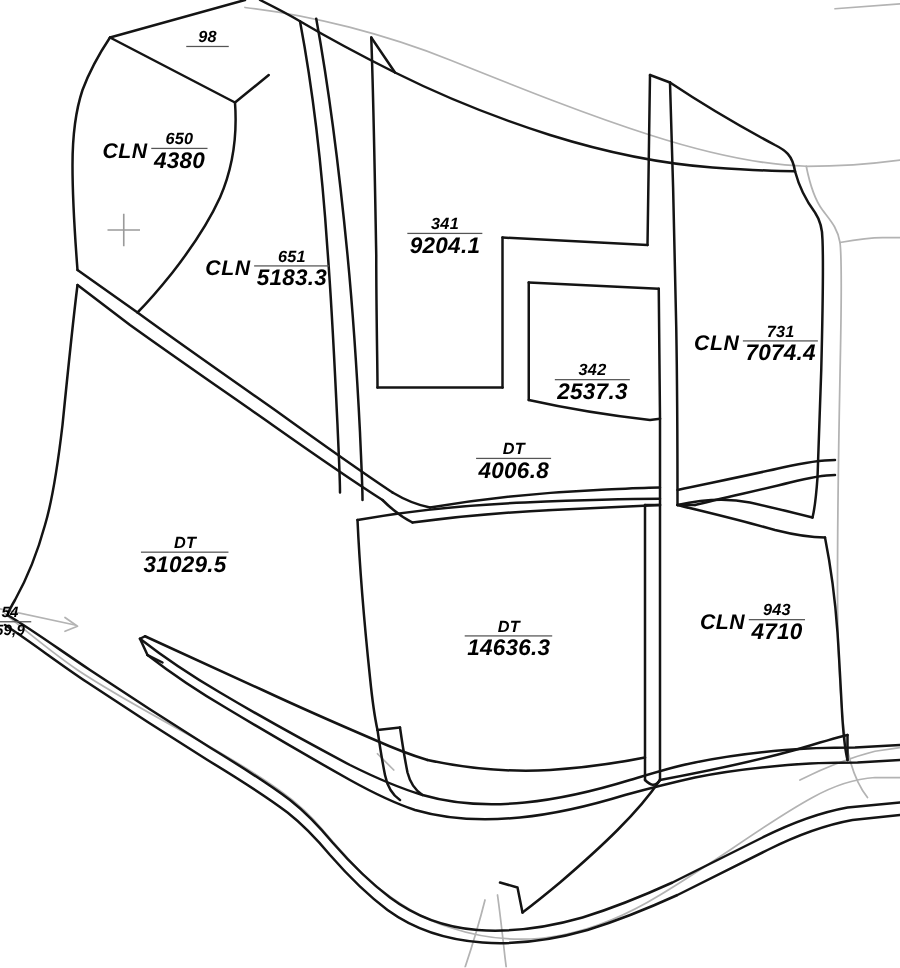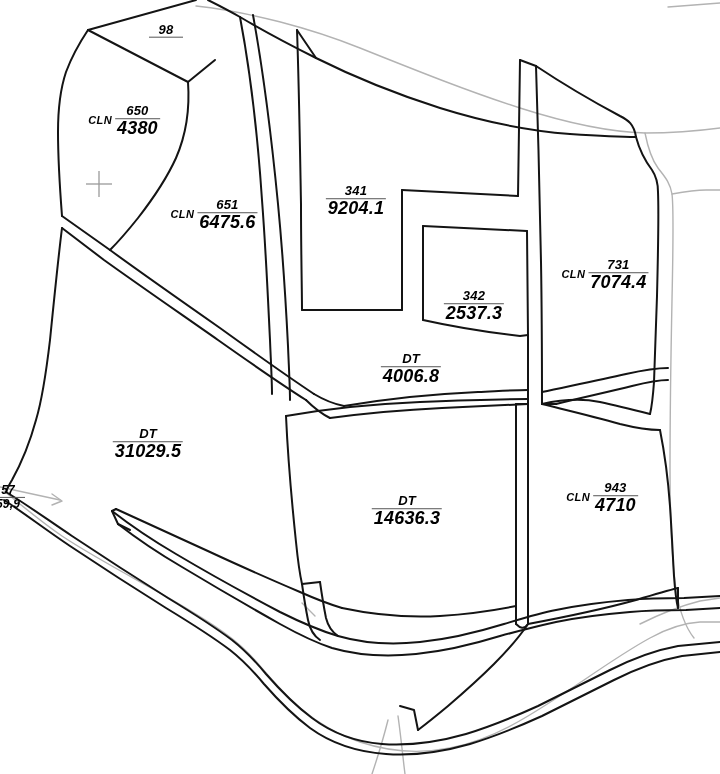--- a/index.html
+++ b/index.html
@@ -36,21 +36,21 @@
     color: #000000;
     line-height: 1.02;
     user-select: none;
   }
   .parcel-label .lbl-row {
     display: flex;
     align-items: center;
     justify-content: center;
   }
   .parcel-label .lbl-prefix {
-    font-size: 11px;
+    font-size: 17px;
     letter-spacing: 0.4px;
     padding-right: 3px;
     padding-bottom: 1px;
   }
   .parcel-label .lbl-frac {
     display: flex;
     flex-direction: column;
     align-items: center;
     line-height: 1.05;
   }
@@ -324,25 +324,25 @@
             <span class="lbl-den">4380</span>
           </div>
         </div>
       </div>
       <div class="parcel-label" style="left: 214px; top: 215px; transform: translate(-50%, -50%);">
         <div class="lbl-row">
           <span class="lbl-prefix">CLN</span>
           <div class="lbl-frac">
             <span class="lbl-num">651</span>
             <div class="lbl-bar"></div>
-            <span class="lbl-den">6475.6</span>
-          </div>
-        </div>
-      </div>
-      <div class="parcel-label" style="left: 356px; top: 201px; transform: translate(-50%, -50%);">
+            <span class="lbl-den">5183.3</span>
+          </div>
+        </div>
+      </div>
+      <div class="parcel-label" style="left: 356px; top: 189px; transform: translate(-50%, -50%);">
         <div class="lbl-row">
           <div class="lbl-frac">
             <span class="lbl-num">341</span>
             <div class="lbl-bar"></div>
             <span class="lbl-den">9204.1</span>
           </div>
         </div>
       </div>
       <div class="parcel-label" style="left: 474px; top: 306px; transform: translate(-50%, -50%);">
         <div class="lbl-row">
@@ -396,21 +396,21 @@
           <div class="lbl-frac">
             <span class="lbl-num">DT</span>
             <div class="lbl-bar"></div>
             <span class="lbl-den">14636.3</span>
           </div>
         </div>
       </div>
       <div class="parcel-label edge-label" style="left: 8px; top: 497px; transform: translate(-50%, -50%);">
         <div class="lbl-row">
           <div class="lbl-frac">
-            <span class="lbl-num">57</span>
+            <span class="lbl-num">54</span>
             <div class="lbl-bar"></div>
             <span class="lbl-den">59,9</span>
           </div>
         </div>
       </div>
     </div>
 
 </div>
 
 </body></html>

